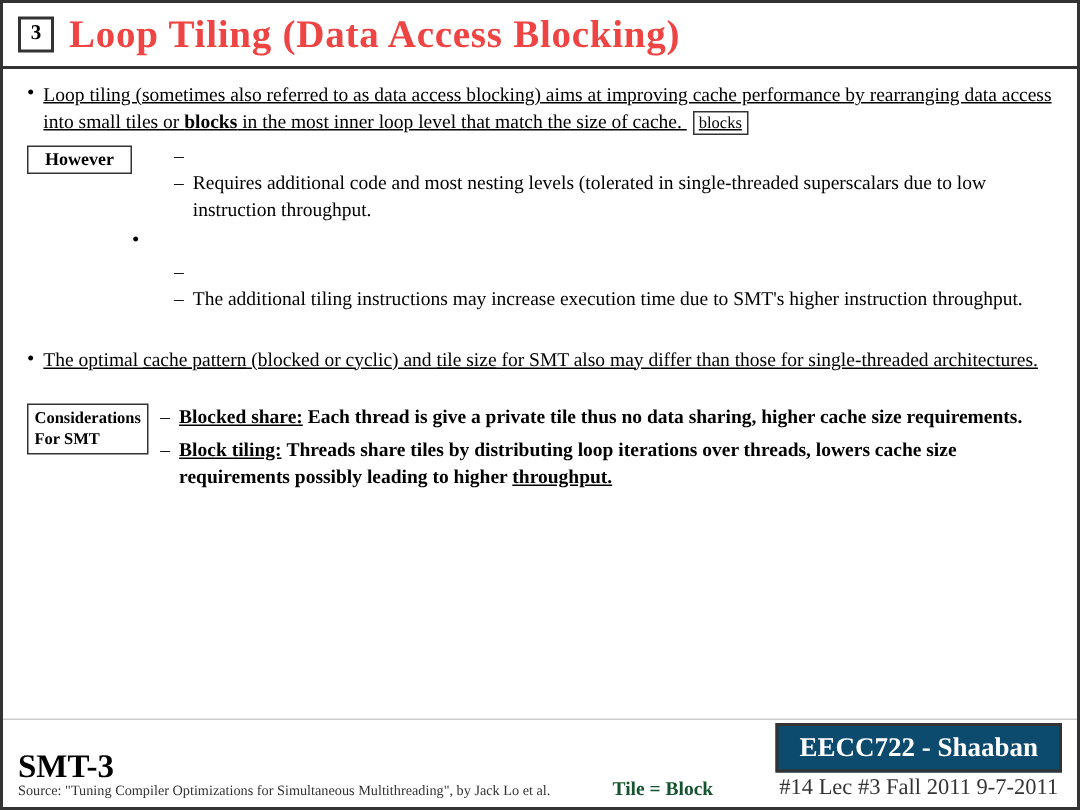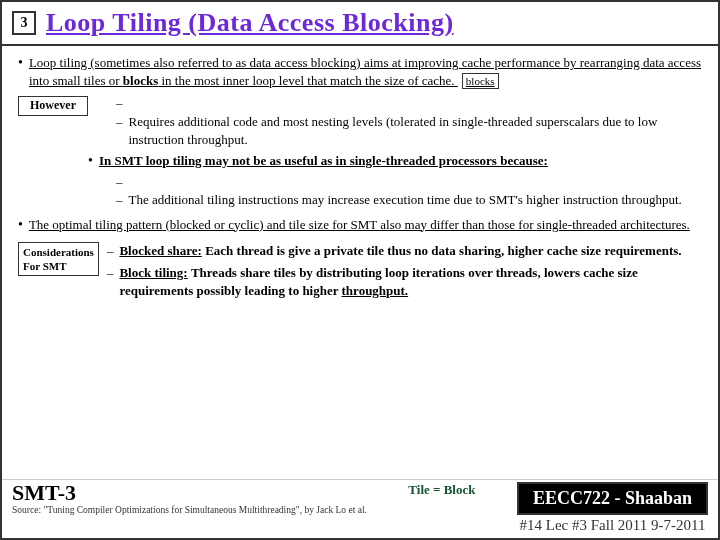--- a/index.html
+++ b/index.html
@@ -32,23 +32,22 @@
       border: 2px solid #333;
       padding: 2px 6px;
       font-weight: bold;
       font-size: 14px;
       min-width: 24px;
       text-align: center;
     }
     .title {
       font-size: 26px;
       font-weight: bold;
-      color: #6d28d9;
+      color: #ef4444;
       letter-spacing: 0.5px;
-      text-decoration: underline;
     }
     .content {
       flex: 1;
       padding: 8px 16px 4px 16px;
       display: flex;
       flex-direction: column;
       gap: 2px;
     }
     .bullet-main {
       display: flex;
@@ -73,21 +72,21 @@
     .sub-bullet {
       display: flex;
       gap: 6px;
       font-size: 13px;
       line-height: 1.4;
     }
     .sub-bullet-sym {
       flex-shrink: 0;
     }
     .considerations-section {
-      margin-top: 4px;
+      margin-top: 16px;
       display: flex;
       gap: 8px;
     }
     .considerations-label {
       font-size: 11px;
       font-weight: bold;
       min-width: 72px;
       line-height: 1.3;
       flex-shrink: 0;
       border: 1px solid #333;
@@ -105,21 +104,21 @@
       gap: 6px;
       font-size: 13px;
       line-height: 1.4;
     }
     .consid-bullet-sym {
       flex-shrink: 0;
     }
     .underline { text-decoration: underline; }
     .footer {
       display: flex;
-      align-items: flex-start;
+      align-items: flex-end;
       justify-content: space-between;
       padding: 2px 10px 4px 10px;
       border-top: 1px solid #ccc;
       gap: 8px;
     }
     .footer-left {
       display: flex;
       flex-direction: column;
       font-size: 10px;
       color: #333;
@@ -143,21 +142,21 @@
       color: #14532d;
       flex: 1;
     }
     .footer-right {
       display: flex;
       flex-direction: column;
       align-items: center;
       gap: 2px;
     }
     .eecc-badge {
-      background: #000000;
+      background: #0c4a6e;
       color: #fff;
       font-size: 18px;
       font-weight: bold;
       padding: 4px 14px;
       border: 2px solid #333;
       white-space: nowrap;
     }
     .footer-right-bottom {
       font-size: 15px;
       color: #333;
@@ -167,21 +166,21 @@
     .blocks-badge {
       font-size: 11px;
       border: 1px solid #333;
       padding: 1px 3px;
       display: inline;
       margin-left: 4px;
     }
     .row-however {
       display: flex;
       align-items: flex-start;
-      margin-bottom: 2px;
+      margin-bottom: 18px;
     }
     .however-col {
       width: 70px;
       flex-shrink: 0;
       font-size: 12px;
       font-weight: bold;
       border: 1px solid #333;
       padding: 1px 4px;
       text-align: center;
       margin-top: 2px;
@@ -222,40 +221,37 @@
             <span class="sub-bullet-sym">–</span>
           </div>
           <div class="sub-bullet">
             <span class="sub-bullet-sym">–</span>
             <span>Requires additional code and most nesting levels (tolerated in single-threaded superscalars due to low instruction throughput.</span>
           </div>
         </div>
 
         <div class="bullet-main">
           <span class="bullet-symbol">•</span>
-          <span class="bullet-text">
-            <strong>In SMT loop tiling may not be as useful as in single-threaded processors because:</strong>
-          </span>
         </div>
         <div class="sub-bullets">
           <div class="sub-bullet">
             <span class="sub-bullet-sym">–</span>
           </div>
           <div class="sub-bullet">
             <span class="sub-bullet-sym">–</span>
             <span>The additional tiling instructions may increase execution time due to SMT's higher instruction throughput.</span>
           </div>
         </div>
       </div>
     </div>
 
     <div class="bullet-main">
       <span class="bullet-symbol">•</span>
       <span class="bullet-text">
-        The optimal <span class="underline">tiling pattern</span> (blocked or cyclic) and <span class="underline">tile size</span> for SMT also may differ than those for single-threaded architectures.
+        The optimal <span class="underline">cache pattern</span> (blocked or cyclic) and <span class="underline">tile size</span> for SMT also may differ than those for single-threaded architectures.
       </span>
     </div>
 
     <div class="considerations-section">
       <div class="considerations-label">Considerations<br>For SMT</div>
       <div class="considerations-content">
 
         <div class="consid-bullet">
           <span class="consid-bullet-sym">–</span>
           <span>

